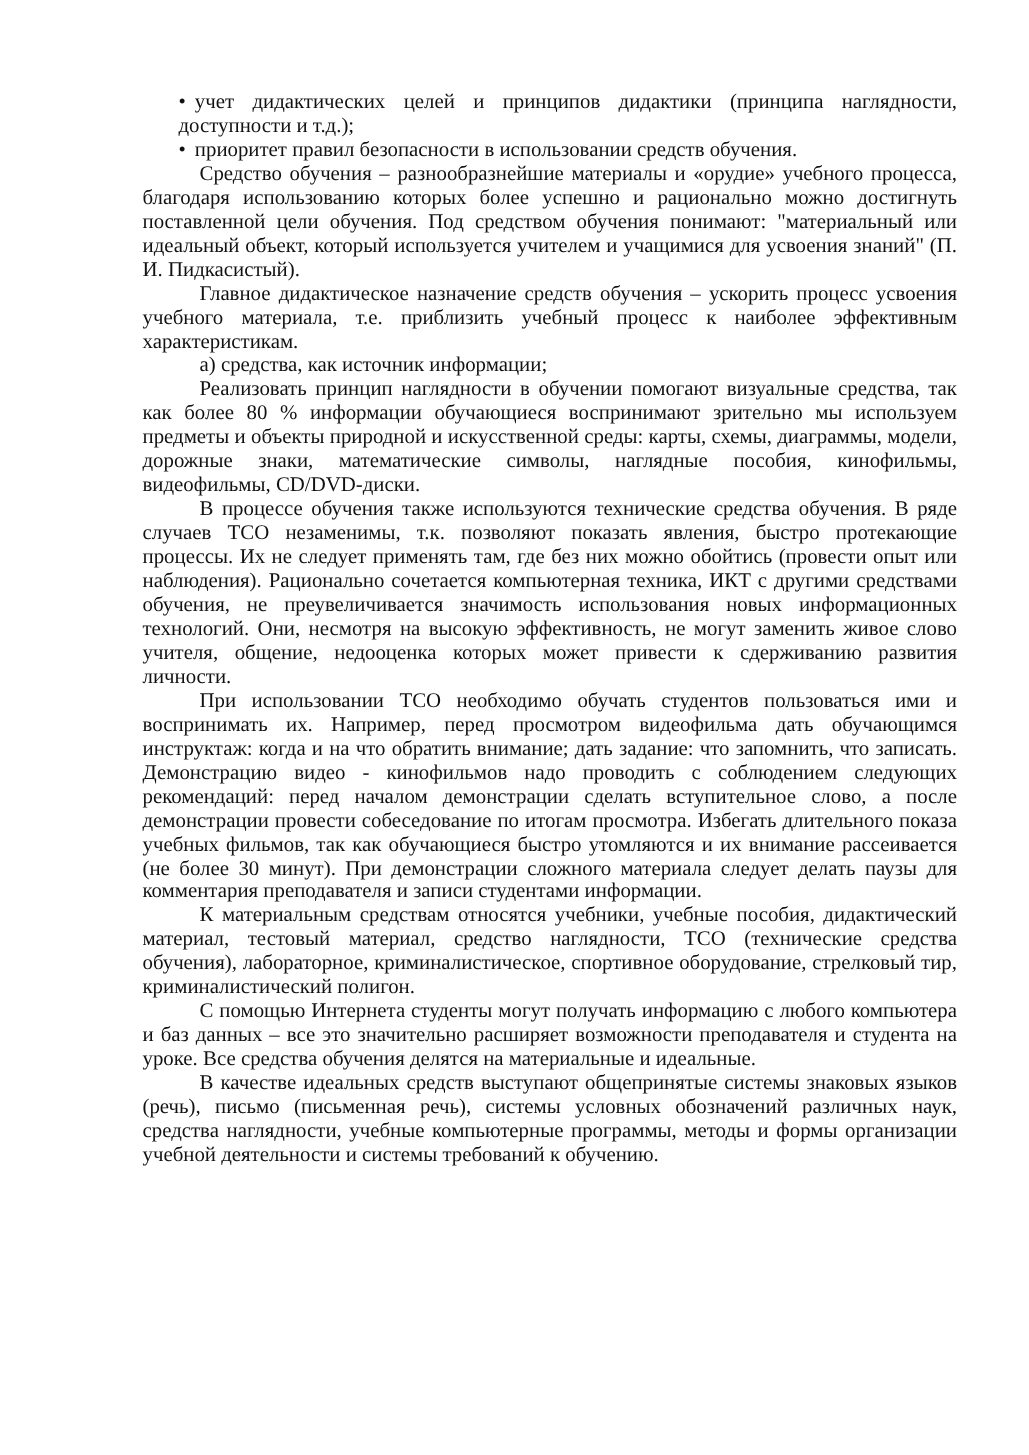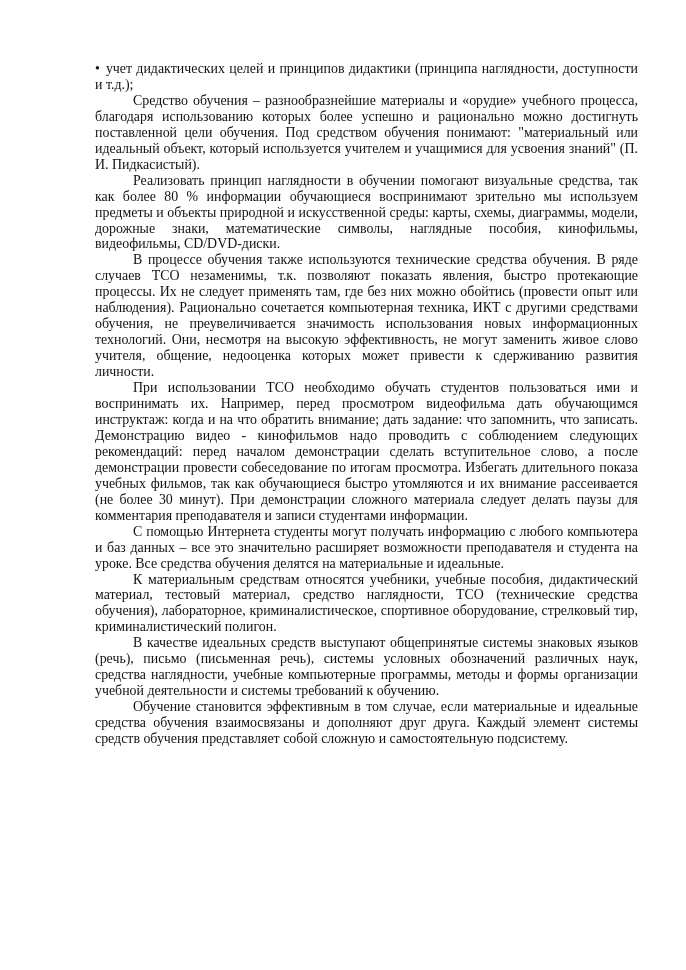--- a/index.html
+++ b/index.html
@@ -27,50 +27,53 @@
   }
   .para {
     margin: 0;
     padding: 0;
   }
   .para.indent {
     text-indent: 38px;
   }
   .para.bullet {
     text-indent: 0;
+    margin-left: 24px;
   }
   .bullet-glyph {
     display: inline-block;
     margin-right: 6px;
   }
 </style>
 </head>
 <body>
 
 <div class="page">
   <div class="text-block">
 
     <p class="para bullet"><span class="bullet-glyph">•</span><span class="para-text">учет дидактических целей и принципов дидактики (принципа наглядности, доступности и т.д.);</span></p>
 
 
+    <p class="para bullet"><span class="bullet-glyph">•</span><span class="para-text">приоритет правил безопасности в использовании средств обучения.</span></p>
 
     <p class="para indent">Средство обучения – разнообразнейшие материалы и «орудие» учебного процесса, благодаря использованию которых более успешно и рационально можно достигнуть поставленной цели обучения. Под средством обучения понимают: "материальный или идеальный объект, который используется учителем и учащимися для усвоения знаний" (П. И. Пидкасистый).</p>
 
+    <p class="para indent">Главное дидактическое назначение средств обучения – ускорить процесс усвоения учебного материала, т.е. приблизить учебный процесс к наиболее эффективным характеристикам.</p>
 
 
+    <p class="para indent">а) средства, как источник информации;</p>
 
 
     <p class="para indent">Реализовать принцип наглядности в обучении помогают визуальные средства, так как более 80 % информации обучающиеся воспринимают зрительно мы используем предметы и объекты природной и искусственной среды: карты, схемы, диаграммы, модели, дорожные знаки, математические символы, наглядные пособия, кинофильмы, видеофильмы, CD/DVD-диски.</p>
 
     <p class="para indent">В процессе обучения также используются технические средства обучения. В ряде случаев ТСО незаменимы, т.к. позволяют показать явления, быстро протекающие процессы. Их не следует применять там, где без них можно обойтись (провести опыт или наблюдения). Рационально сочетается компьютерная техника, ИКТ с другими средствами обучения, не преувеличивается значимость использования новых информационных технологий. Они, несмотря на высокую эффективность, не могут заменить живое слово учителя, общение, недооценка которых может привести к сдерживанию развития личности.</p>
 
     <p class="para indent">При использовании ТСО необходимо обучать студентов пользоваться ими и воспринимать их. Например, перед просмотром видеофильма дать обучающимся инструктаж: когда и на что обратить внимание; дать задание: что запомнить, что записать. Демонстрацию видео - кинофильмов надо проводить с соблюдением следующих рекомендаций: перед началом демонстрации сделать вступительное слово, а после демонстрации провести собеседование по итогам просмотра. Избегать длительного показа учебных фильмов, так как обучающиеся быстро утомляются и их внимание рассеивается (не более 30 минут). При демонстрации сложного материала следует делать паузы для комментария преподавателя и записи студентами информации.</p>
 
+    <p class="para indent">К материальным средствам относятся учебники, учебные пособия, дидактический материал, тестовый материал, средство наглядности, ТСО (технические средства обучения), лабораторное, криминалистическое, спортивное оборудование, стрелковый тир, криминалистический полигон.</p>
+
     <p class="para indent">С помощью Интернета студенты могут получать информацию с любого компьютера и баз данных – все это значительно расширяет возможности преподавателя и студента на уроке. Все средства обучения делятся на материальные и идеальные.</p>
-
-    <p class="para indent">К материальным средствам относятся учебники, учебные пособия, дидактический материал, тестовый материал, средство наглядности, ТСО (технические средства обучения), лабораторное, криминалистическое, спортивное оборудование, стрелковый тир, криминалистический полигон.</p>
 
     <p class="para indent">В качестве идеальных средств выступают общепринятые системы знаковых языков (речь), письмо (письменная речь), системы условных обозначений различных наук, средства наглядности, учебные компьютерные программы, методы и формы организации учебной деятельности и системы требований к обучению.</p>
 
-    <p class="para indent">Обучение становится эффективным в том случае, если материальные и идеальные средства обучения взаимосвязаны и дополняют друг друга. Каждый элемент системы средств обучения представляет собой сложную и самостоятельную подсистему.</p>
 
   </div>
 </div>
 
 </body></html>

